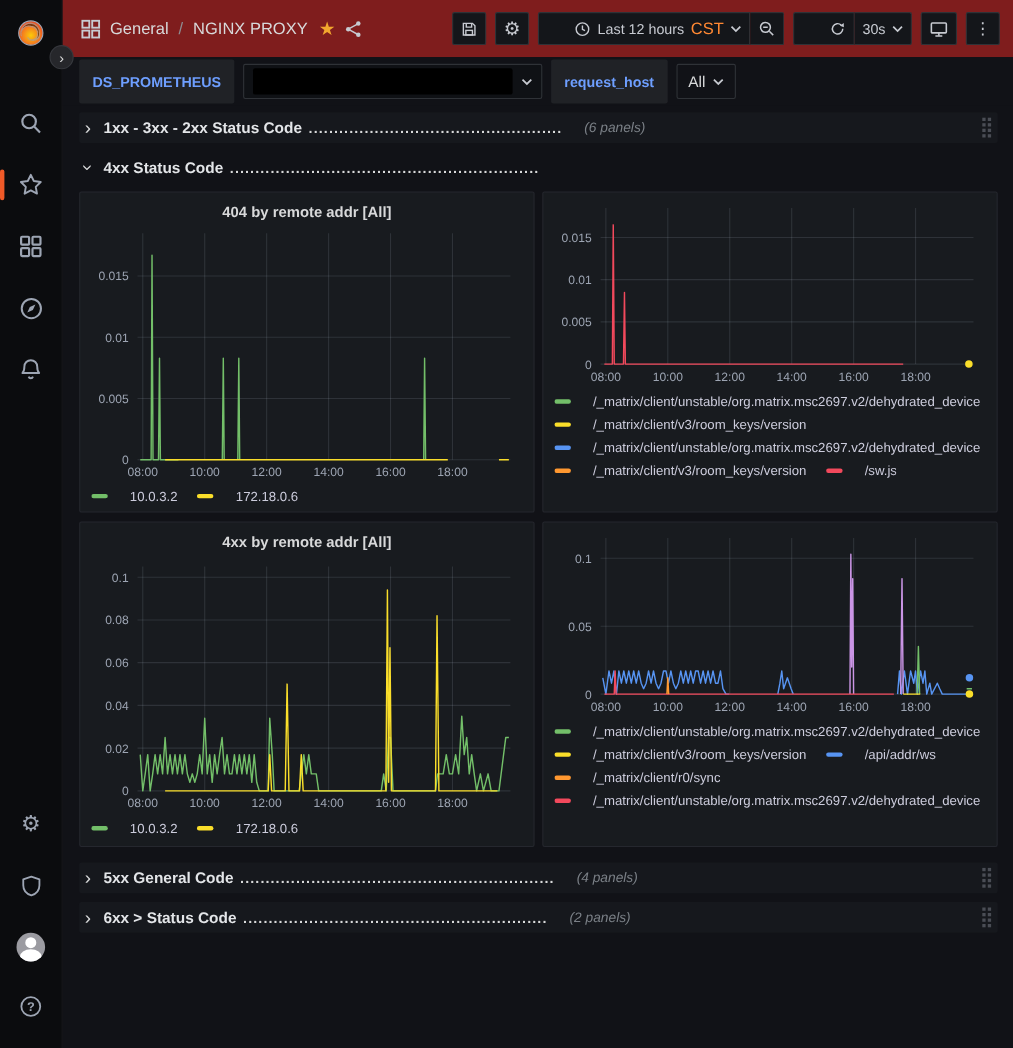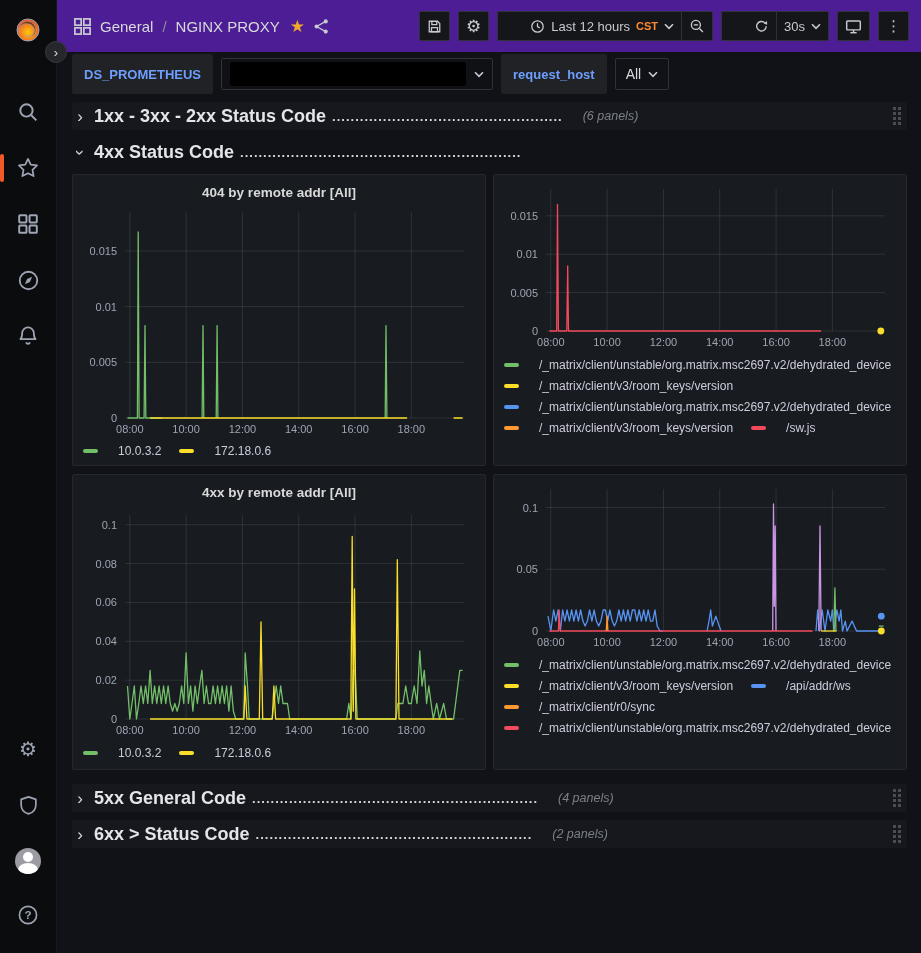--- a/index.html
+++ b/index.html
@@ -21,54 +21,54 @@
     border-radius:50%; background:#fff; }
   .avatar-circle::after { content:""; position:absolute; left:3px; top:15px; width:20px; height:14px;
     border-radius:50%; background:#fff; }
   .expand-btn { position:absolute; left:45px; top:41px; width:22px; height:22px; border-radius:50%;
     background:#26272B; border:1px solid #36383D; color:#D8D9DA; font-size:13px; line-height:19px;
     text-align:center; z-index:30; cursor:pointer; }
 
   
   .main { flex:1; display:flex; flex-direction:column; min-width:0; }
 
-  .navbar { height:52px; background:#4c1d95; display:flex; align-items:center;
+  .navbar { height:52px; background:#7f1d1d; display:flex; align-items:center;
     padding:0 12px 0 16px; gap:8px; flex-shrink:0; }
   .crumb-wrap { display:flex; align-items:center; gap:9px; font-size:15px; }
   .crumb { color:#D8D9DA; cursor:pointer; }
   .crumb-sep { color:#8E8E93; }
   .star-fav { font-size:17px; color:#F2A72E; cursor:pointer; margin-left:2px; }
   .nav-right { margin-left:auto; display:flex; align-items:center; gap:8px; }
   .nav-btn { height:30px; min-width:30px; background:#14161A; border:1px solid #2F3237; border-radius:2px;
     display:flex; align-items:center; justify-content:center; padding:0 7px; gap:6px;
     color:#C7CAD1; font-size:13px; cursor:pointer; }
   .btn-group { display:flex; }
   .btn-group .nav-btn:first-child { border-top-right-radius:0; border-bottom-right-radius:0;padding-left:32px; }
   .btn-group .nav-btn:last-child { border-left:none; border-top-left-radius:0; border-bottom-left-radius:0; }
-  .tz { font-size:11px; font-weight:bold; color:#FF8833; }
+  .tz { font-size:15px; font-weight:normal; color:#FF8833; }
   .gear-glyph { font-size:17px; line-height:1; color:#C7CAD1; }
   .kebab-glyph { font-size:15px; color:#C7CAD1; letter-spacing:0; }
 
   
   .subnav { height:44px; display:flex; align-items:center; gap:8px; padding:0 14px 0 15px; background:#111217; flex-shrink:0; }
   .var-label { height:40px; display:flex; align-items:center; padding:0 12px; background:#202226;
     border-radius:2px; color:#6E9FFF; font-size:13px; font-weight:bold; cursor:pointer; }
   .var-select { height:32px; width:272px; background:#0F1115; border:1px solid #2F3237; border-radius:2px;
     display:flex; align-items:center; padding:0 8px; cursor:pointer; }
   .redacted { flex:1; height:24px; background:#000; border-radius:2px; margin-right:8px; }
   .var-select-small { height:32px; background:#111217; border:1px solid #2F3237; border-radius:2px;
     display:flex; align-items:center; gap:7px; padding:0 10px; font-size:14px; color:#D8D9DA; cursor:pointer; }
 
   
   .content { flex:1; overflow:hidden; padding:6px 14px 0 15px; }
   .row-header { height:28px; display:flex; align-items:center; gap:6px; margin-bottom:8px; cursor:pointer; }
   .row-header.collapsed { background:#16181D; border-radius:2px; }
   .row-header .chev { width:16px; text-align:center; font-size:17px; color:#D8D9DA; line-height:1; }
   .row-header .chev.open { transform:rotate(90deg); }
-  .row-title { font-size:18px; font-weight:bold; color:#E3E5E8; white-space:nowrap; }
+  .row-title { font-size:14px; font-weight:bold; color:#E3E5E8; white-space:nowrap; }
   .row-dots { font-size:13px; font-weight:bold; color:#D8D9DA; letter-spacing:1px; white-space:nowrap; overflow:hidden; }
   .row-count { font-size:12.5px; font-style:italic; color:#7B8087; margin-left:14px; white-space:nowrap; }
   .row-drag { margin-left:auto; margin-right:6px; display:grid; grid-template-columns:3px 3px;
     grid-auto-rows:3px; gap:2px; cursor:grab; }
   .row-drag i { background:#4A4D55; }
 
   .panel-grid { display:grid; grid-template-columns:1fr 1fr; gap:8px 7px; margin:2px 0 14px 0; }
   .panel { background:#181B1F; border:1px solid #25272E; border-radius:2px; overflow:hidden;
     padding:6px 8px; display:flex; flex-direction:column; }
   .panel.h1 { height:292px; }

